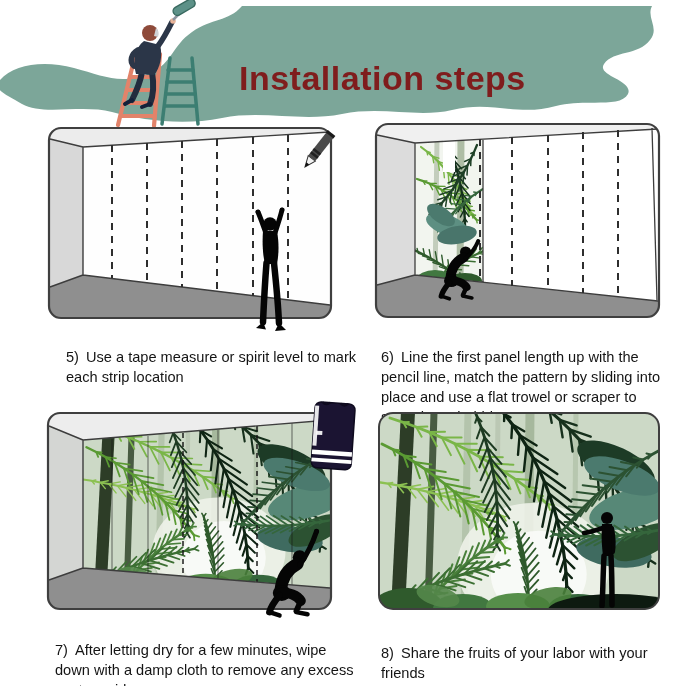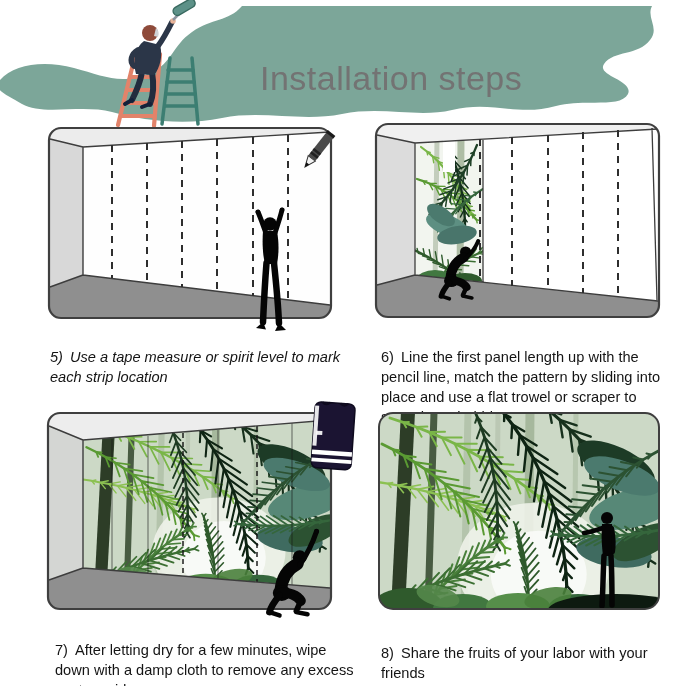--- a/index.html
+++ b/index.html
@@ -1,20 +1,20 @@
 <!DOCTYPE html>
 <html><head>
 <meta charset="utf-8">
 <style>
   html,body{margin:0;padding:0;background:#ffffff;}
   .page{position:relative;width:679px;height:686px;background:#fff;overflow:hidden;
         font-family:"Liberation Sans",sans-serif;}
   .abs{position:absolute;}
-  .banner-title{position:absolute;left:239px;top:36px;font-size:34px;font-weight:normal;
-        color:#737373;letter-spacing:.5px;white-space:nowrap;margin-left:21px;}
+  .banner-title{position:absolute;left:239px;top:36px;font-size:34px;font-weight:bold;
+        color:#7f1d1d;letter-spacing:.5px;white-space:nowrap;}
   .caption{position:absolute;font-size:14.6px;line-height:20px;color:#141414;}
   .caption .num{padding-right:7px;}
   figure{margin:0;}
   svg{display:block;overflow:visible;}
 </style>
 </head>
 <body>
 
 <div class="page">
 
@@ -171,21 +171,21 @@
         <ellipse cx="-2" cy="-8" rx="8" ry="7" stroke="none"></ellipse>
         <path d="M-3,-8 C4,-9 12,-6 15,-1" fill="none" stroke-width="9" stroke-linecap="round"></path>
         <path d="M15,-1 L11,8" fill="none" stroke-width="5" stroke-linecap="round"></path>
         <path d="M11,9 L21,11" fill="none" stroke-width="4" stroke-linecap="round"></path>
         <path d="M-4,-6 C-9,0 -12,5 -13,9" fill="none" stroke-width="6" stroke-linecap="round"></path>
         <path d="M-13,9 L-4,12" fill="none" stroke-width="4" stroke-linecap="round"></path>
       </g>
     </svg>
   </figure>
 
-  <p class="caption" style="left:50px;top:332px;width:296px;font-style:italic;">
+  <p class="caption" style="left:66px;top:332px;width:296px;">
     <span class="num">5)</span><span>Use a tape measure or spirit level to mark each strip location</span>
   </p>
 
   <p class="caption" style="left:381px;top:332px;width:294px;">
     <span class="num">6)</span><span>Line the first panel length up with the pencil line, match the pattern by sliding into place and use a flat trowel or scraper to smooth out bubbles</span>
   </p>
 
   <figure class="abs" style="left:47px;top:412px;">
     <svg width="285" height="198" viewBox="0 0 285 198">
       <defs>

